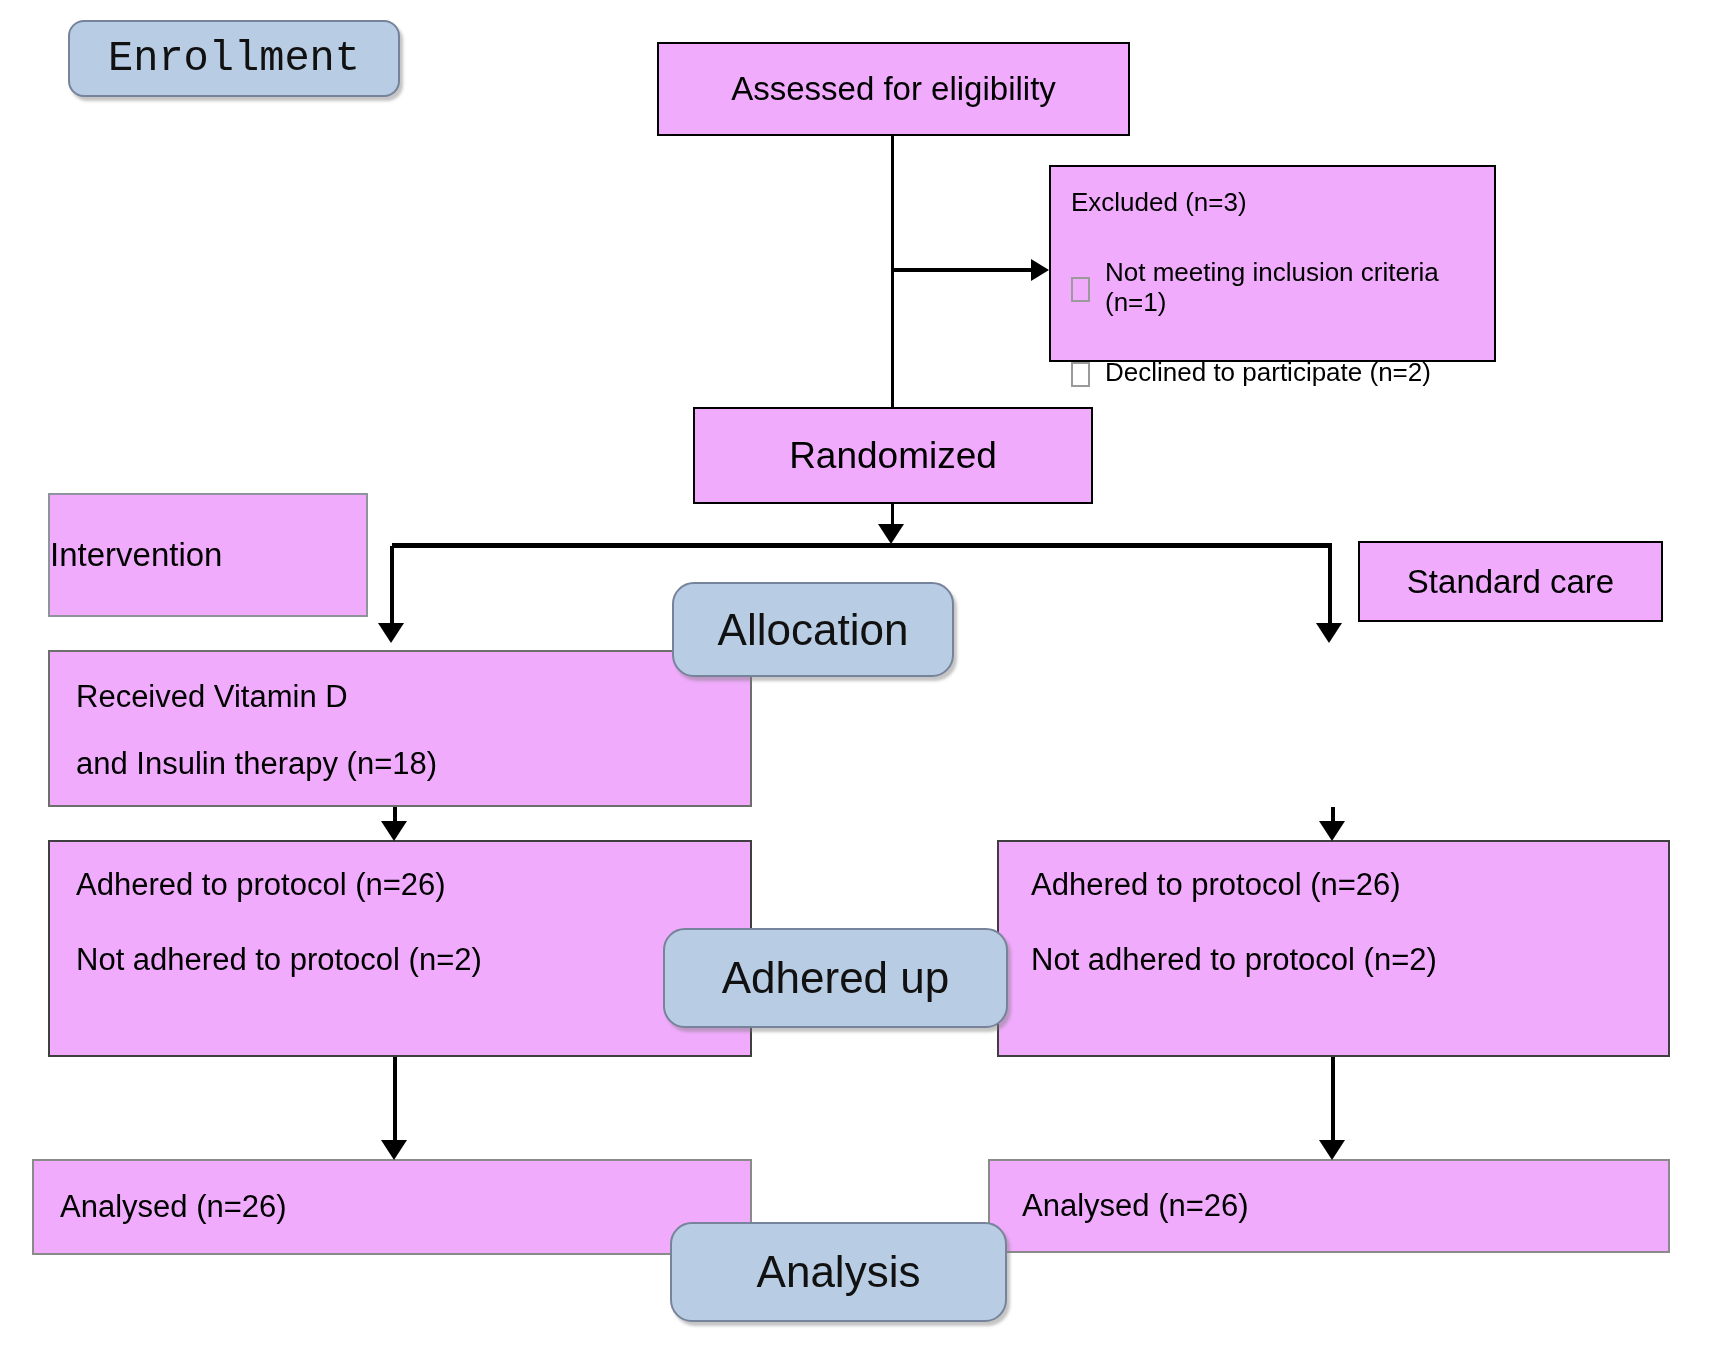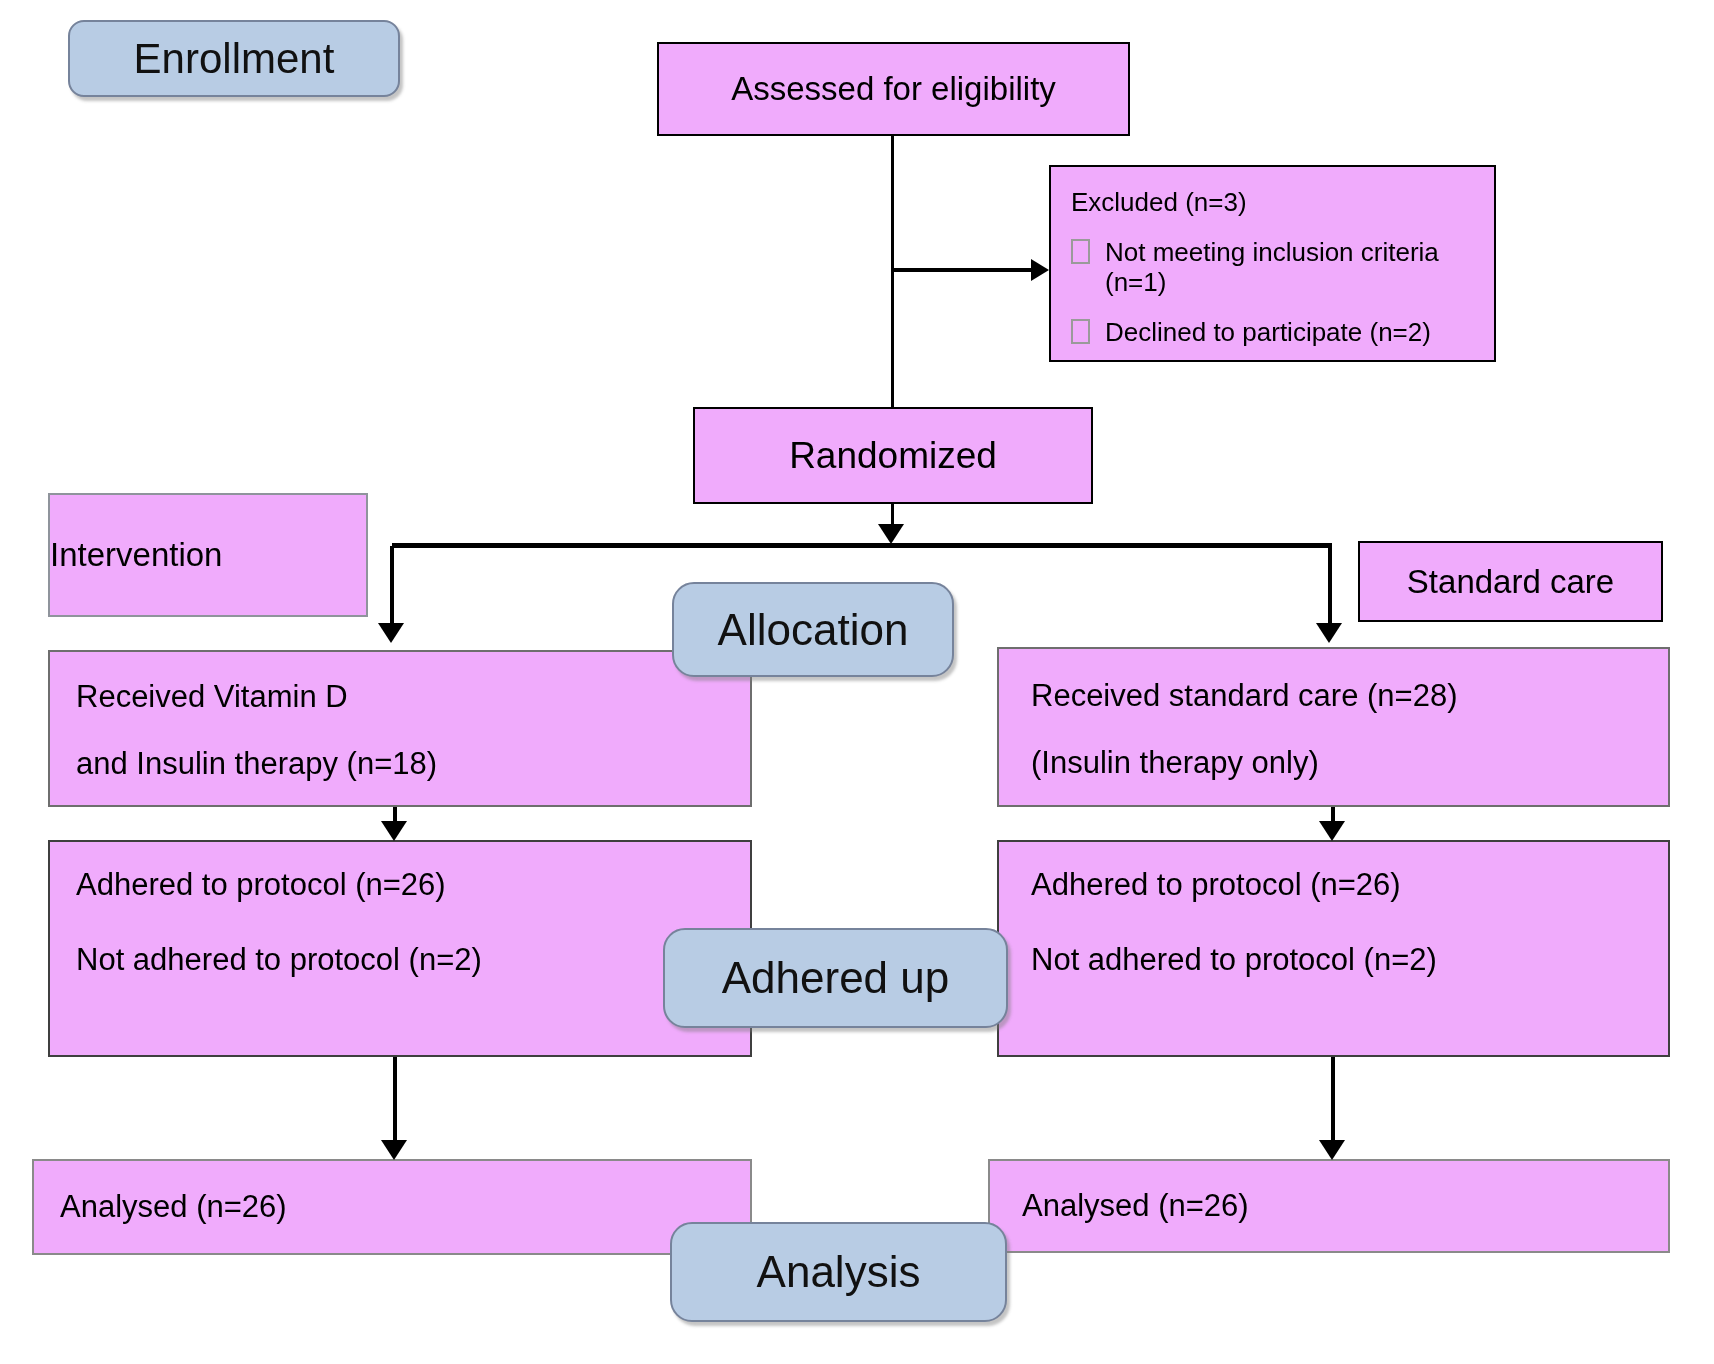--- a/index.html
+++ b/index.html
@@ -29,28 +29,28 @@
   }
   
   .line{position:absolute;background:#000;z-index:1;}
   .arrow-down{position:absolute;width:0;height:0;z-index:1;
     border-left:13px solid transparent;border-right:13px solid transparent;
     border-top:20px solid #000;}
   .arrow-right{position:absolute;width:0;height:0;z-index:1;
     border-top:11px solid transparent;border-bottom:11px solid transparent;
     border-left:18px solid #000;}
   
-  .fs-blue-lg{font-size:42px;}
+  .fs-blue-lg{font-size:42px;font-family:Liberation Mono, monospace;}
   .two-line .row{line-height:34px;}
   .tofu{
     display:inline-block;width:15px;height:21px;border:2px solid #9a9a9a;
     margin-right:15px;position:relative;top:2px;flex:0 0 auto;
   }
   .exc-title{line-height:30px;}
-  .exc-item{display:flex;align-items:flex-start;line-height:30px;margin-top:20px;}
+  .exc-item{display:flex;align-items:center;line-height:30px;margin-top:40px;}
 </style>
 </head>
 <body>
 
 <div id="canvas">
 
   <div class="line" style="left:891px;top:136px;width:3px;height:271px;"></div>
   <div class="line" style="left:893px;top:268px;width:138px;height:4px;"></div>
   <div class="arrow-right" style="left:1031px;top:259px;"></div>
 
@@ -97,24 +97,20 @@
 
   <div class="box b-black flex-c" style="left:693px;top:407px;width:400px;height:97px;font-size:37px;">Randomized</div>
 
   <div class="box b-gray flex-l" style="left:48px;top:493px;width:320px;height:124px;font-size:33px;">Intervention</div>
   <div class="box b-black flex-c" style="left:1358px;top:541px;width:305px;height:81px;font-size:33px;">Standard care</div>
 
   <div class="box b-mid two-line" style="left:48px;top:650px;width:704px;height:157px;font-size:31px;padding:28px 0 0 26px;">
     <div class="row">Received Vitamin D</div>
     <div class="row" style="margin-top:33px;">and Insulin therapy (n=18)</div>
   </div>
-  <div class="box b-mid two-line" style="left:997px;top:647px;width:673px;height:160px;font-size:31px;padding:30px 0 0 32px;">
-    <div class="row">Received standard care (n=28)</div>
-    <div class="row" style="margin-top:33px;">(Insulin therapy only)</div>
-  </div>
 
   <div class="box b-dark two-line" style="left:48px;top:840px;width:704px;height:217px;font-size:31px;padding:26px 0 0 26px;">
     <div class="row">Adhered to protocol (n=26)</div>
     <div class="row" style="margin-top:41px;">Not adhered to protocol (n=2)</div>
   </div>
   <div class="box b-dark two-line" style="left:997px;top:840px;width:673px;height:217px;font-size:31px;padding:26px 0 0 32px;">
     <div class="row">Adhered to protocol (n=26)</div>
     <div class="row" style="margin-top:41px;">Not adhered to protocol (n=2)</div>
   </div>
 

